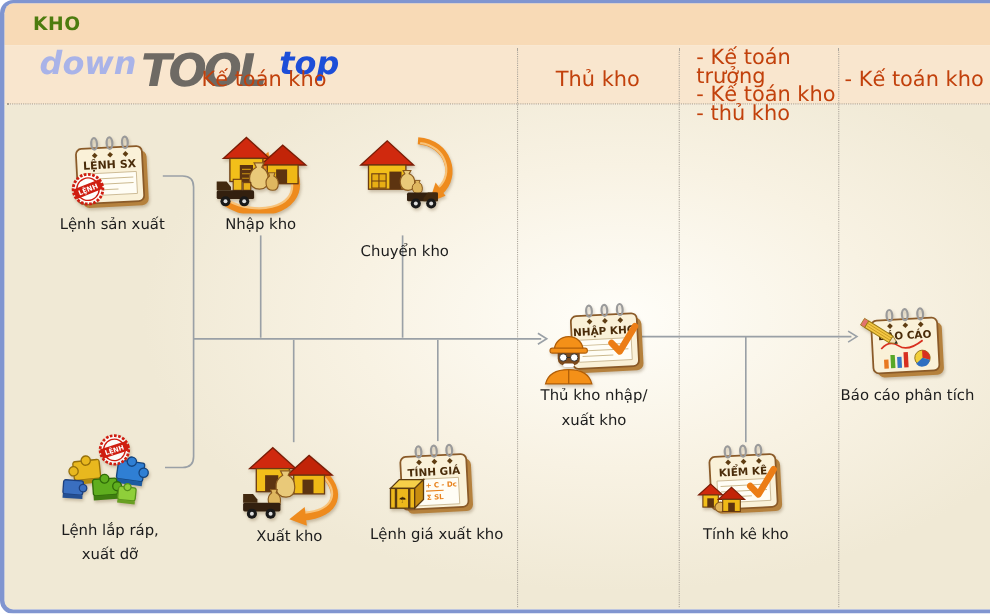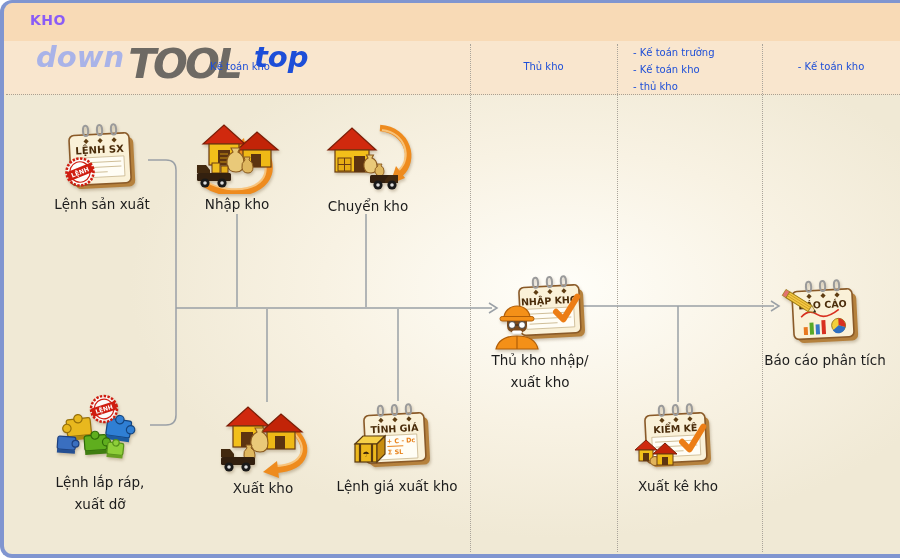--- a/index.html
+++ b/index.html
@@ -14,26 +14,26 @@
   .diagram-bg{
     position:absolute;left:4px;top:95px;right:0;bottom:4px;
     background:radial-gradient(ellipse 430px 250px at 62% 42%, #fffef9 0%, #f8f2e3 55%, #f0e9d5 100%);
   }
   .frame{
     position:absolute;inset:0;pointer-events:none;z-index:10;
     border:4px solid #8095d0;border-right:none;border-top-width:3px;
     border-radius:12px 0 0 12px;
   }
   
-  .kho-title{position:absolute;left:30px;top:12px;z-index:2;font-size:14px;font-weight:bold;color:#8b5cf6;letter-spacing:.5px;}
+  .kho-title{position:absolute;left:30px;top:12px;z-index:2;font-size:17px;font-weight:bold;color:#4d7c0f;letter-spacing:.5px;}
   .watermark{position:absolute;left:36px;top:40px;z-index:1;display:flex;align-items:flex-start;font-style:italic;font-weight:bold;white-space:nowrap;}
   .wm-down{font-size:29px;color:#a9b3e8;}
   .wm-tool{font-size:41px;color:#6e6a64;letter-spacing:-3px;margin-left:4px;}
   .wm-top{font-size:29px;color:#1d4ed8;margin-left:14px;}
-  .hdr-label{position:absolute;z-index:2;font-size:10px;color:#1d4ed8;text-align:center;}
+  .hdr-label{position:absolute;z-index:2;font-size:19px;color:#c2410c;text-align:center;}
   .hdr-col1{left:150px;top:61px;width:180px;}
   .hdr-col2{left:470px;top:61px;width:147px;}
   .hdr-col3{left:633px;top:44px;width:128px;text-align:left;line-height:17px;}
   .hdr-col4{left:762px;top:61px;width:138px;}
   .dot-h{position:absolute;left:6px;right:0;top:94px;border-top:1px dotted #a8a193;z-index:1;}
   .dot-v{position:absolute;top:44px;height:508px;border-left:1px dotted #aaa49a;z-index:1;}
   
   #connectors{position:absolute;inset:0;z-index:2;pointer-events:none;}
   .node{position:absolute;z-index:3;display:flex;flex-direction:column;align-items:center;}
   .node svg{display:block;filter:drop-shadow(1px 2px 1.5px rgba(90,60,20,.28));}
@@ -137,21 +137,21 @@
         <path d="M6,55 v-8 h9 l4,5 v3 z" fill="#42290f"></path>
         <circle cx="14" cy="65" r="4.6" fill="#191919"></circle>
           <circle cx="14" cy="65" r="1.8" fill="#ddd"></circle>
         <circle cx="31" cy="65" r="4.6" fill="#191919"></circle>
           <circle cx="31" cy="65" r="1.8" fill="#ddd"></circle>
       </g>
     </svg>
     <div class="node-label">Nhập kho</div>
   </div>
 
-  <div class="node" style="left:316px;top:120px;width:104px;">
+  <div class="node" style="left:316px;top:120px;width:104px;gap:23px;">
     <svg width="92" height="76" viewBox="0 0 92 76">
       <path d="M58,8 C86,10 94,40 78,54" stroke="#ee8b1e" stroke-width="6.5" fill="none"></path>
       <path d="M60,10 C84,13 90,38 77,50" stroke="#f8c37a" stroke-width="2" fill="none"></path>
       <polygon points="68,64 83,58 74,46" fill="#ee8b1e"></polygon>
       <g>
         <polygon points="6,30 30,8 54,30" fill="#d0290e" stroke="#7a1d06" stroke-width="1.2"></polygon>
         <rect x="13" y="30" width="34" height="22" fill="#f2bf1a" stroke="#6b3c12" stroke-width="1.2"></rect>
         <rect x="32" y="36" width="11" height="16" fill="#5d3410"></rect>
       </g>
       <g>
@@ -375,17 +375,17 @@
       <g>
         <polygon points="3,48 14,38 25,48" fill="#d0290e" stroke="#7a1d06" stroke-width="1"></polygon>
         <rect x="7" y="48" width="14" height="11" fill="#f2bf1a" stroke="#6b3c12" stroke-width="1"></rect>
         <rect x="11" y="51" width="6" height="8" fill="#5d3410"></rect>
         <ellipse cx="23" cy="59" rx="5" ry="4.5" fill="#e2b45a" stroke="#8a5a1e" stroke-width="1"></ellipse>
         <polygon points="21,52 33,41 45,52" fill="#c22408" stroke="#7a1d06" stroke-width="1"></polygon>
         <rect x="25" y="52" width="16" height="11" fill="#efb916" stroke="#6b3c12" stroke-width="1"></rect>
         <rect x="30" y="55" width="6" height="8" fill="#5d3410"></rect>
       </g>
     </svg>
-    <div class="node-label">Xuất kê kho</div>
+    <div class="node-label">Tính kê kho</div>
   </div>
 
   <div class="frame"></div>
 </div>
 
 </body></html>

